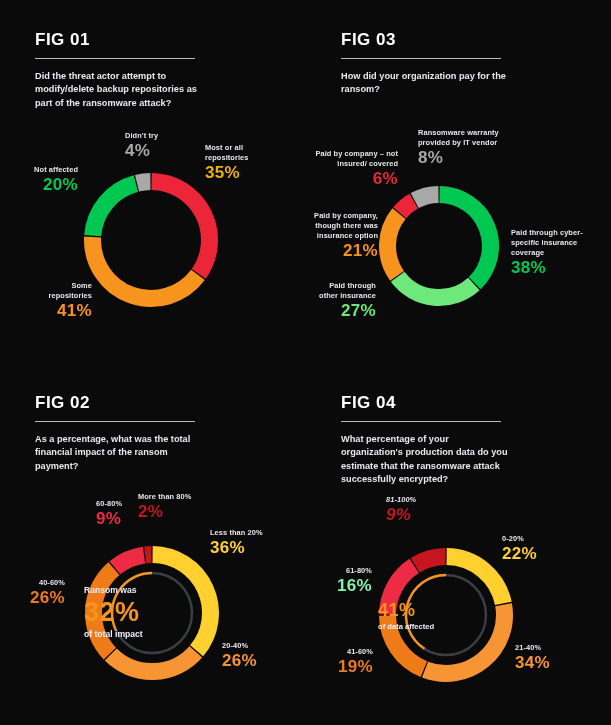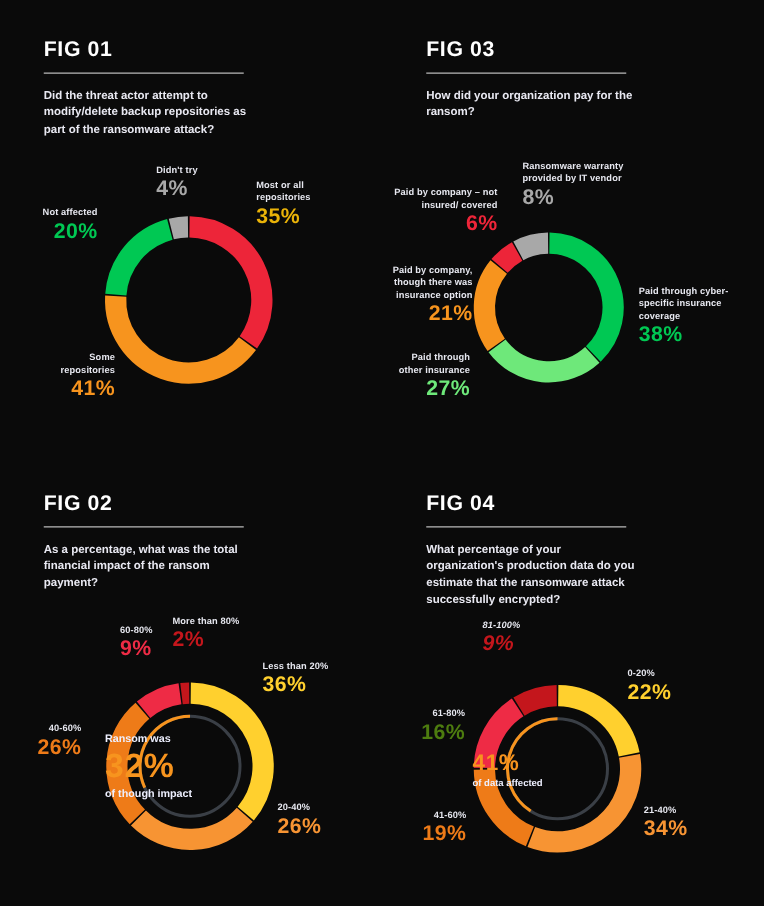--- a/index.html
+++ b/index.html
@@ -149,21 +149,21 @@
             <path d="M 111.80775868976983 106.77022412340295 A 58.5 58.5 0 0 1 26.739400081383998 109.47062688645912" fill="none" stroke="#F79433" stroke-width="17"></path>
             <path d="M 25.8799539317017 108.59743488453955 A 58.5 58.5 0 0 1 29.929708289947698 23.582628520909495" fill="none" stroke="#EE7B18" stroke-width="17"></path>
             <path d="M 30.868264977667344 22.79508595040496 A 58.5 58.5 0 0 1 59.98707662868934 10.051375693244424" fill="none" stroke="#EE2B45" stroke-width="17"></path>
             <path d="M 61.20241841709448 9.896274778429706 A 58.5 58.5 0 0 1 67.38740062919959 9.50320759211754" fill="none" stroke="#C4161C" stroke-width="17"></path>
             <circle cx="68" cy="68" r="40" fill="none" stroke="#3a3f46" stroke-width="2.4"></circle>
             <path d="M 31.806917901359213 85.03117166260289 A 40 40 0 0 1 68 28" fill="none" stroke="#F7941E" stroke-width="2.4" stroke-linecap="butt"></path>
           </svg>
         <div class="center-text">
           <div class="ct-top">Ransom was</div>
           <div class="ct-big" id="c-2" style="color: rgb(247, 148, 30);">32%</div>
-          <div class="ct-bot">of though impact</div>
+          <div class="ct-bot">of total impact</div>
         </div>
       </div>
     </div>
     <div class="lbl right" style="left:210px; top:165px;">
       <div class="cap">Less than 20%</div>
       <div class="val" id="v-2-0" style="color: rgb(255, 208, 46);">36%</div>
     </div>
     <div class="lbl right" style="left:222px; top:278px;">
       <div class="cap">20-40%</div>
       <div class="val" id="v-2-1" style="color: rgb(247, 148, 51);">26%</div>
@@ -210,21 +210,21 @@
     <div class="lbl right" style="left:209px; top:280px;">
       <div class="cap">21-40%</div>
       <div class="val" id="v-3-1" style="color: rgb(247, 148, 51);">34%</div>
     </div>
     <div class="lbl left" style="left:0px; top:284px; width:67px;">
       <div class="cap">41-60%</div>
       <div class="val" id="v-3-2" style="color: rgb(238, 123, 24);">19%</div>
     </div>
     <div class="lbl left" style="left:0px; top:203px; width:66px;">
       <div class="cap">61-80%</div>
-      <div class="val" id="v-3-3" style="color: #4d7c0f;">16%</div>
+      <div class="val" id="v-3-3" style="color: #86efac;">16%</div>
     </div>
     <div class="lbl mid" style="left:80px; top:132px;font-style:italic;">
       <div class="cap">81-100%</div>
       <div class="val" id="v-3-4" style="color: rgb(196, 22, 28);">9%</div>
     </div>
   </section>
 
 </div>
 
 </body></html>

